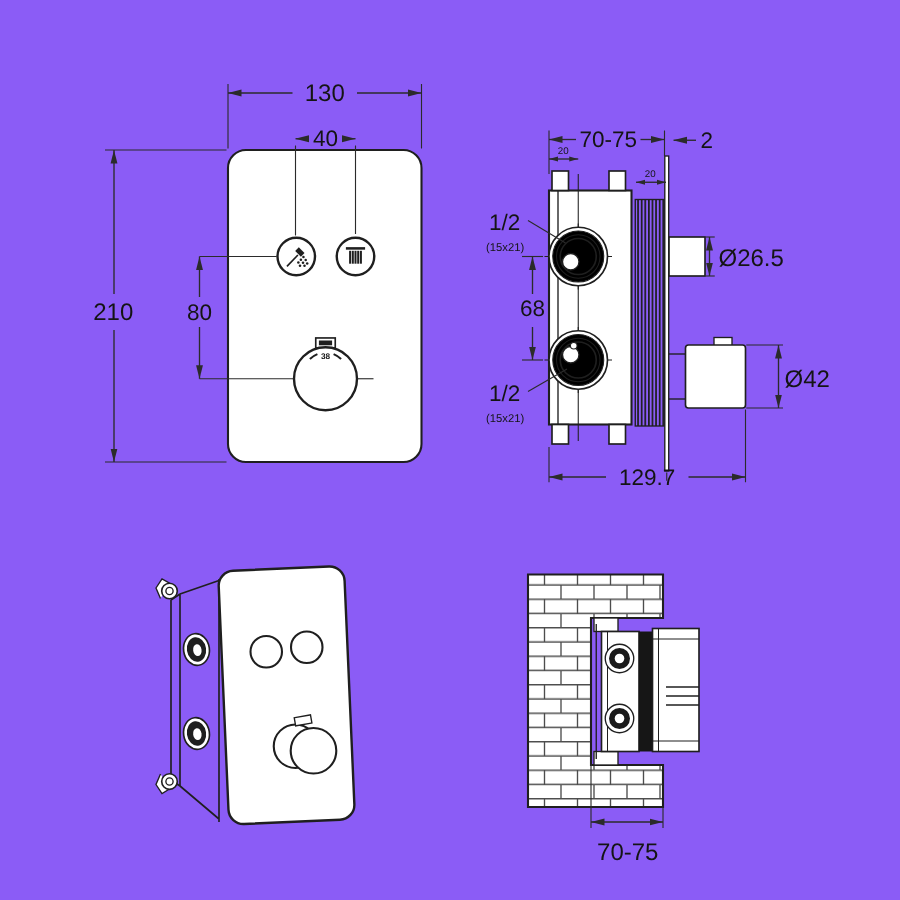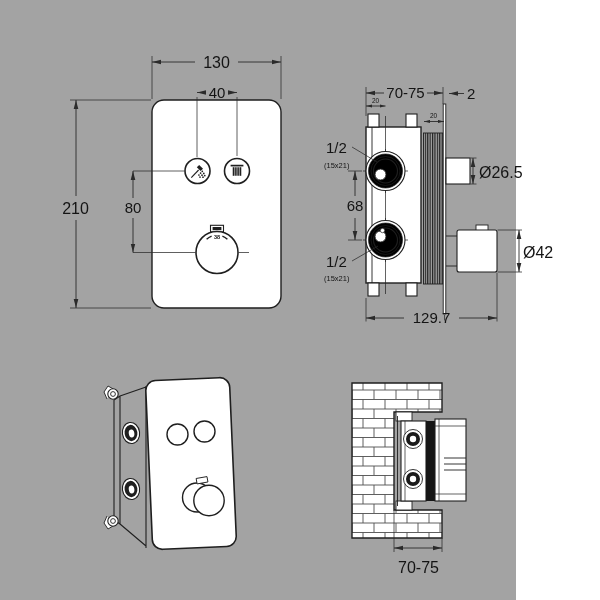--- a/index.html
+++ b/index.html
@@ -1,16 +1,16 @@
 <!DOCTYPE html>
 <html><head>
 <meta charset="utf-8">
 <style>
   html,body{margin:0;padding:0;background:#ffffff;}
-  .stage{width:516px;height:600px;background:#a3a3a3;position:relative;font-family:"Liberation Sans","DejaVu Sans",sans-serif;}
+  .stage{width:600px;height:600px;background:#8b5cf6;position:relative;font-family:"Liberation Sans","DejaVu Sans",sans-serif;}
   svg{display:block;}
   text{font-family:"Liberation Sans","DejaVu Sans",sans-serif;fill:#141414;}
   .t16{font-size:16px;}
   .t15{font-size:15px;}
   .t8{font-size:7.5px;}
   .t7{font-size:6.5px;}
   .t55{font-size:5.5px;font-weight:700;}
   .mid{text-anchor:middle;}
   .s16{stroke:#1f1f1f;stroke-width:1.6;}
   .s14{stroke:#1f1f1f;stroke-width:1.4;}

